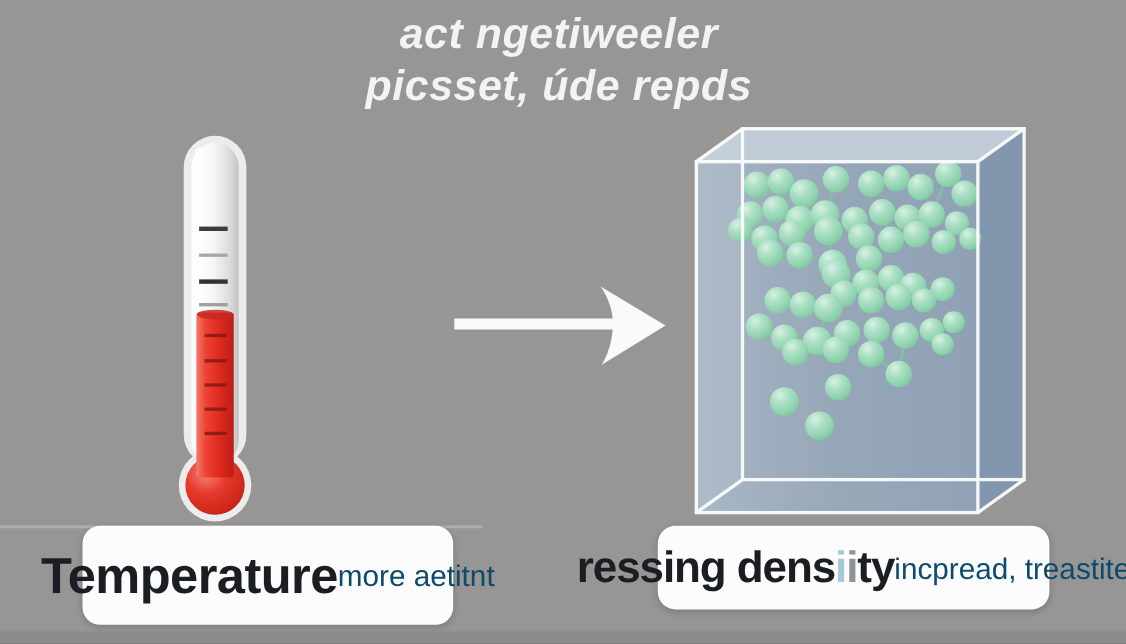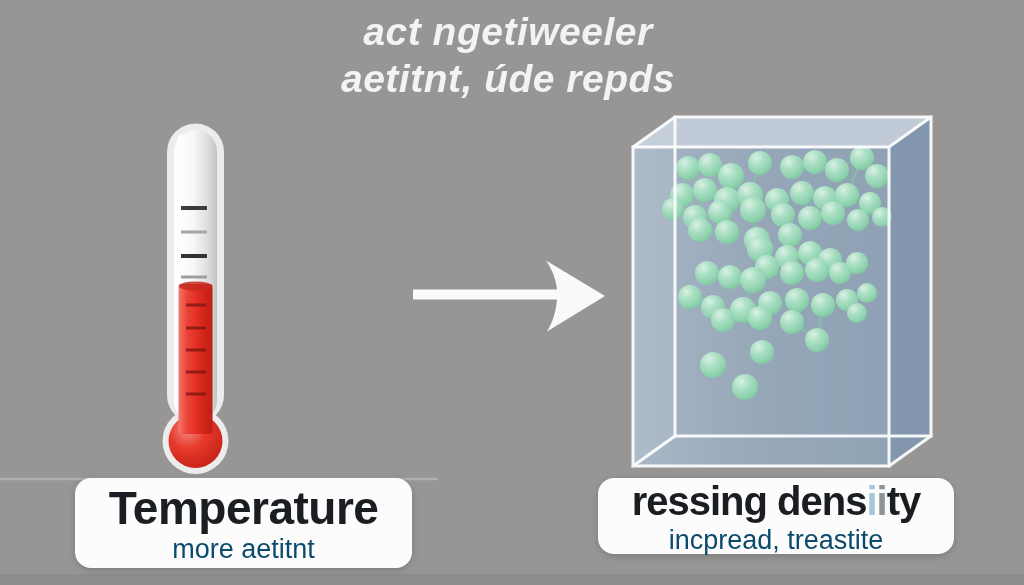--- a/index.html
+++ b/index.html
@@ -8,21 +8,21 @@
     background:#979695;font-family:"Liberation Sans", sans-serif;
   }
   .scene-svg{position:absolute;left:0;top:0;z-index:1;}
   .top-caption{
     position:absolute;top:8px;left:0;width:1016px;z-index:3;
     text-align:center;color:#f3f3f1;font-weight:700;
     font-size:39px;line-height:47px;letter-spacing:.5px;font-style:italic;
   }
   .card{
     position:absolute;z-index:4;background:#fcfcfc;border-radius:16px;
-    display:flex;flex-direction:column;align-items:center;justify-content:center;
+    display:flex;flex-direction:row;align-items:center;justify-content:center;
     box-shadow:0 2px 7px rgba(0,0,0,.18);
   }
   .card-left{left:75px;top:478px;width:337px;height:90px;}
   .card-right{left:598px;top:478px;width:356px;height:76px;}
   .card-title{
     color:#1a1d21;font-weight:700;font-size:46px;line-height:50px;
     letter-spacing:-.5px;white-space:nowrap;
   }
   .card-right .card-title{font-size:40px;line-height:46px;letter-spacing:-1px;}
   .card-subtitle{
@@ -30,21 +30,21 @@
     white-space:nowrap;
   }
 </style>
 </head>
 <body>
 
 <div class="scene">
 
   <div class="top-caption">
     <div>act ngetiweeler</div>
-    <div>aetitnt, úde repds</div>
+    <div>picsset, úde repds</div>
   </div>
 
   <svg class="scene-svg" width="1024" height="585" viewBox="0 0 1024 585">
     <defs>
       <linearGradient id="tubeGrad" x1="0" y1="0" x2="1" y2="0">
         <stop offset="0" stop-color="#ffffff"></stop>
         <stop offset="0.45" stop-color="#f7f7f7"></stop>
         <stop offset="0.8" stop-color="#dcdcdc"></stop>
         <stop offset="1" stop-color="#c3c3c3"></stop>
       </linearGradient>

